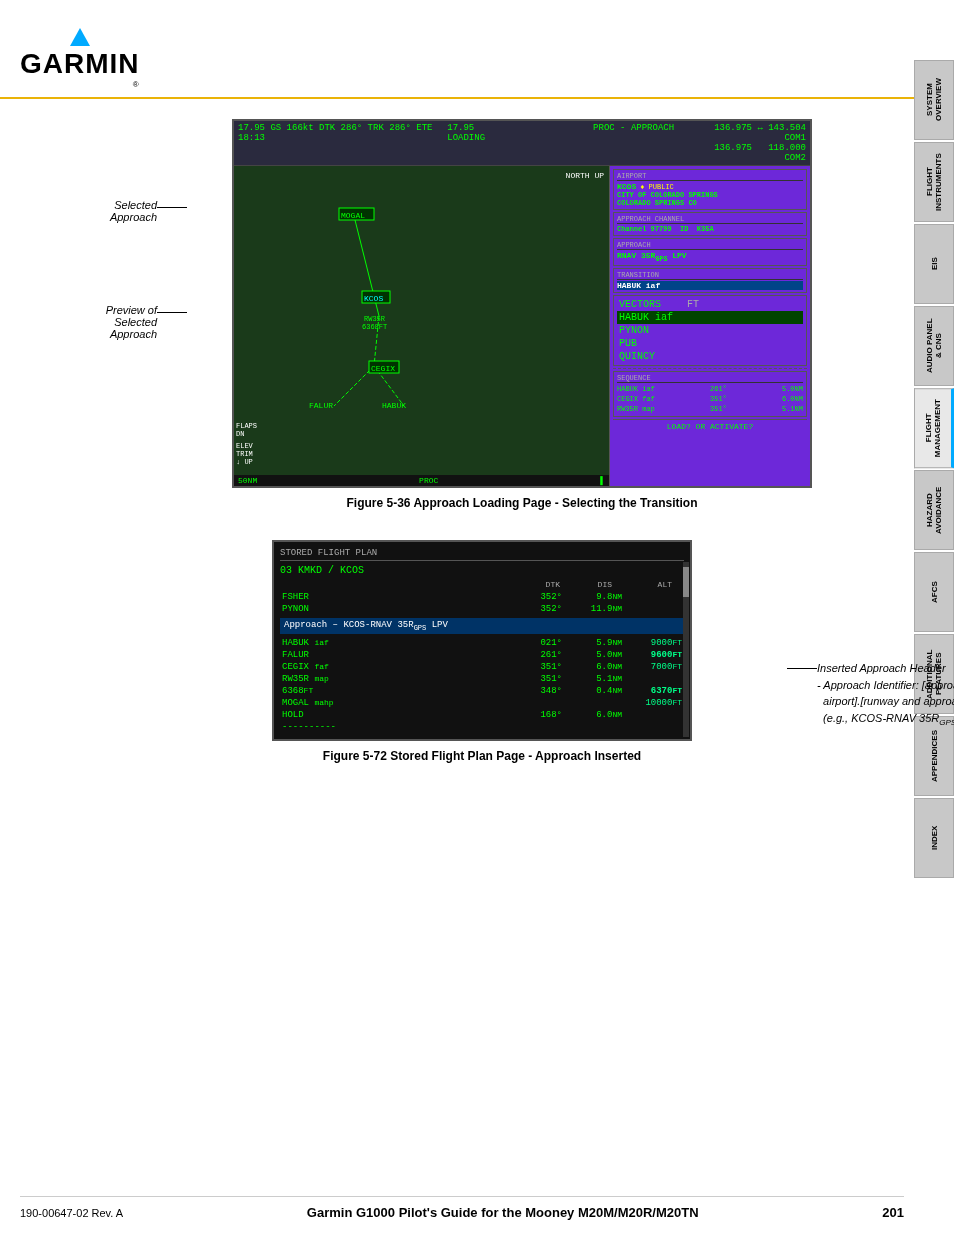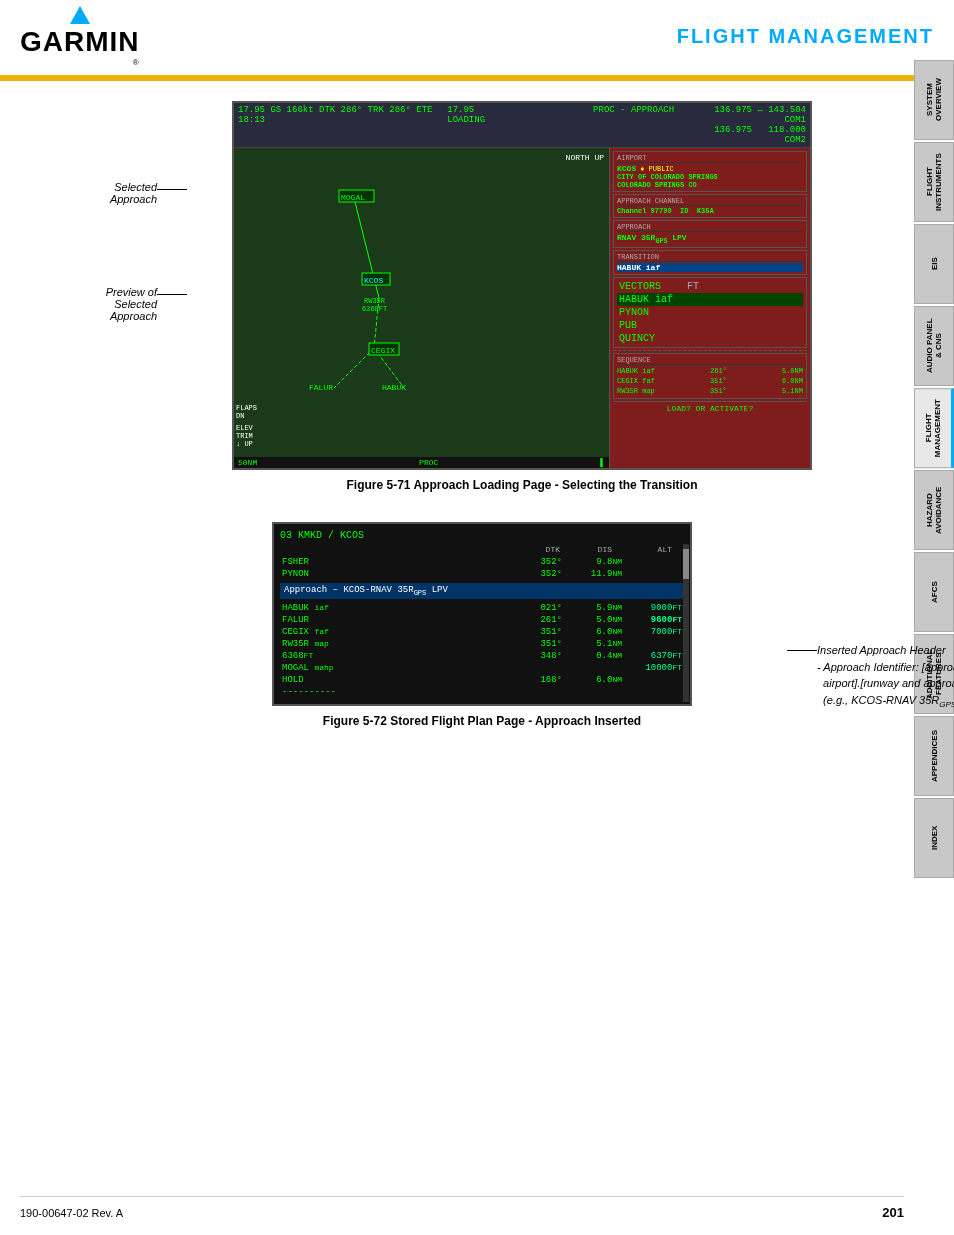--- a/index.html
+++ b/index.html
@@ -10,22 +10,22 @@
       font-family: Arial, Helvetica, sans-serif;
       position: relative;
       overflow-x: hidden;
     }
 
     
     .header {
       display: flex;
       align-items: center;
       justify-content: space-between;
-      padding: 6px 20px 8px 20px;
-      border-bottom: 6px solid #eab308;
+      padding: 28px 20px 8px 20px;
+      border-bottom: 2px solid #eab308;
     }
     .garmin-logo {
       display: flex;
       align-items: center;
       gap: 8px;
     }
     .garmin-triangle {
       width: 0;
       height: 0;
       border-left: 10px solid transparent;
@@ -141,21 +141,21 @@
       color: #00ff00;
       font-size: 8px;
       padding: 1px 4px;
       display: flex;
       justify-content: space-between;
     }
 
     
     .right-panel {
       width: 200px;
-      background: #7f1d1d;
+      background: #6d28d9;
       padding: 3px;
       overflow: hidden;
     }
 
     .panel-section {
       border: 1px solid #555;
       margin-bottom: 2px;
       padding: 2px 3px;
     }
 
@@ -327,21 +327,20 @@
 <body>
 
 <div class="header">
   <div class="garmin-logo">
     <div style="display:flex;flex-direction:column;align-items:center;">
       <div class="garmin-triangle"></div>
       <span class="garmin-text">GARMIN</span>
       <span style="font-size:8px;letter-spacing:1px;color:#000;align-self:flex-end;">®</span>
     </div>
   </div>
-  <div class="page-title">FLIGHT MANAGEMENT</div>
 </div>
 
 <div class="right-sidebar">
   <div class="sidebar-tab" style="font-size:8px;">SYSTEM<br>OVERVIEW</div>
   <div class="sidebar-tab" style="font-size:8px;">FLIGHT<br>INSTRUMENTS</div>
   <div class="sidebar-tab" style="font-size:8px;">EIS</div>
   <div class="sidebar-tab" style="font-size:8px;">AUDIO PANEL<br>&amp; CNS</div>
   <div class="sidebar-tab active" style="font-size:8px;background:#e8e8e8;border-left:3px solid #00aaff;">FLIGHT<br>MANAGEMENT</div>
   <div class="sidebar-tab" style="font-size:8px;">HAZARD<br>AVOIDANCE</div>
   <div class="sidebar-tab" style="font-size:8px;">AFCS</div>
@@ -496,30 +495,33 @@
           
 
           
           
 
           
           
         </div>
       </div>
 
-      <div class="figure-caption" style="margin-left:130px;">Figure 5-71  Approach Loading Page - Selecting the Transition</div>
+      <div class="figure-caption" style="margin-left:130px;">Figure 5-36  Approach Loading Page - Selecting the Transition</div>
     </div>
   </div>
 
   <div class="figure-container" style="margin-top:30px;">
     <div class="fig2-wrapper">
 
       <div style="margin-left:50px;position:relative;">
         <div class="flight-plan-screen">
 
+          <div class="fp-header">
+            <span>STORED FLIGHT PLAN</span>
+          </div>
 
           <div class="fp-flight-id">03   KMKD / KCOS</div>
 
           <div style="display:flex;font-size:8px;color:#aaa;padding-right:12px;margin-bottom:2px;">
             <span style="flex:1;"></span>
             <span style="width:50px;text-align:right;">DTK</span>
             <span style="width:52px;text-align:right;">DIS</span>
             <span style="width:60px;text-align:right;">ALT</span>
           </div>
 
@@ -566,21 +568,21 @@
             <span class="fp-waypoint">RW35R <span style="font-size:8px;">map</span></span>
             <span class="fp-dtk">351°</span>
             <span class="fp-dis">5.1<span style="font-size:8px;">NM</span></span>
             <span class="fp-alt"></span>
           </div>
 
           <div class="fp-row">
             <span class="fp-waypoint">6368<span style="font-size:8px;">FT</span></span>
             <span class="fp-dtk">348°</span>
             <span class="fp-dis">0.4<span style="font-size:8px;">NM</span></span>
-            <span class="fp-alt" style="color:#00ff88;">6370<span style="font-size:8px;">FT</span></span>
+            <span class="fp-alt" style="color:#00ff88;font-weight:bold;">6370<span style="font-size:8px;">FT</span></span>
           </div>
 
           <div class="fp-row">
             <span class="fp-waypoint">MOGAL <span style="font-size:8px;">mahp</span></span>
             <span class="fp-dtk"></span>
             <span class="fp-dis"></span>
             <span class="fp-alt" style="color:#00ff88;">10000<span style="font-size:8px;">FT</span></span>
           </div>
 
           <div class="fp-row">
@@ -609,14 +611,15 @@
       </div>
 
       <div class="figure-caption" style="margin-left:50px;margin-top:8px;">Figure 5-72  Stored Flight Plan Page - Approach Inserted</div>
     </div>
   </div>
 
 </div>
 
 <div class="footer">
   <div class="footer-left">190-00647-02  Rev. A</div>
+  <div class="footer-center">Garmin G1000 Pilot's Guide for the Mooney M20M/M20R/M20TN</div>
   <div class="footer-right">201</div>
 </div>
 
 </body></html>

